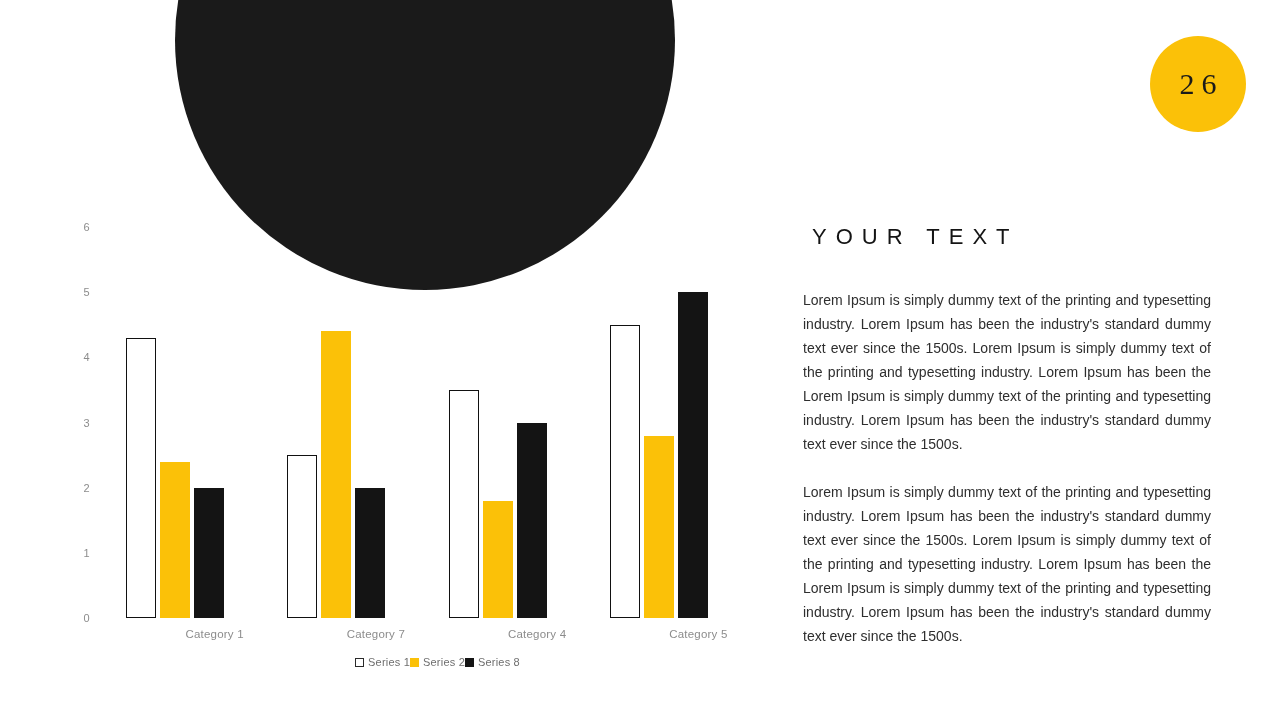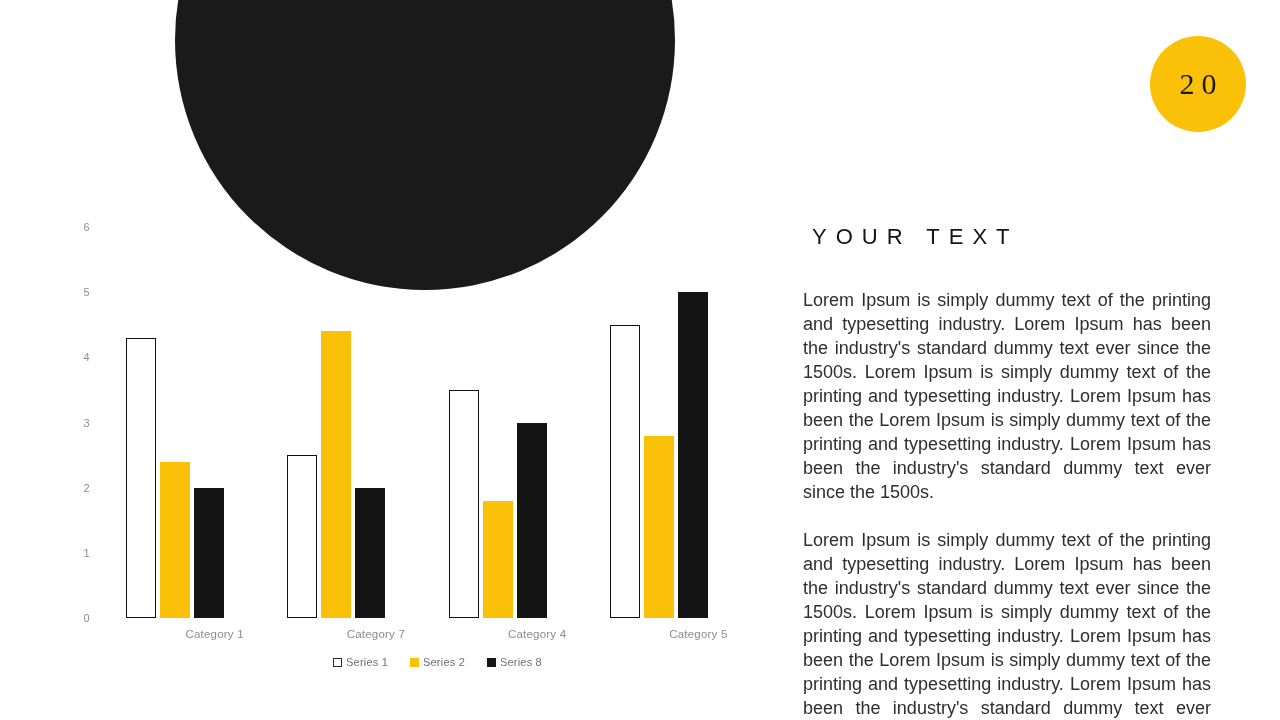--- a/index.html
+++ b/index.html
@@ -160,21 +160,20 @@
   }
 
   .legend {
     position: absolute;
     left: 55px;
     right: 0;
     top: 446px;
     display: flex;
     justify-content: center;
     align-items: flex-end;
-    gap: 22px;
   }
 
   .legend-item {
     display: flex;
     align-items: center;
     gap: 4px;
   }
 
   .legend-swatch {
     width: 9px;
@@ -204,38 +203,38 @@
     font-size: 22px;
     font-weight: 400;
     color: #141414;
     letter-spacing: 9px;
     text-indent: 9px;
     margin-bottom: 38px;
     font-family: "Liberation Sans", sans-serif;
   }
 
   .body-par {
-    font-size: 18px;
+    font-size: 14px;
     line-height: 24px;
     color: #2e2e2e;
     text-align: justify;
     font-family: "Liberation Sans", sans-serif;
     margin-bottom: 24px;
   }
   .body-par:last-child { margin-bottom: 0; }
 </style>
 </head>
 <body>
 
 <div id="slide">
 
   <div class="header-circle"></div>
 
   <div class="badge">
-    <span class="badge-number">20</span>
+    <span class="badge-number">26</span>
   </div>
 
   <div class="chart-wrap">
     <div class="y-axis" id="y-axis">
         <div class="y-tick" style="top: 408px;">0</div>
         <div class="y-tick" style="top: 342.833px;">1</div>
         <div class="y-tick" style="top: 277.667px;">2</div>
         <div class="y-tick" style="top: 212.5px;">3</div>
         <div class="y-tick" style="top: 147.333px;">4</div>
         <div class="y-tick" style="top: 82.1667px;">5</div>

